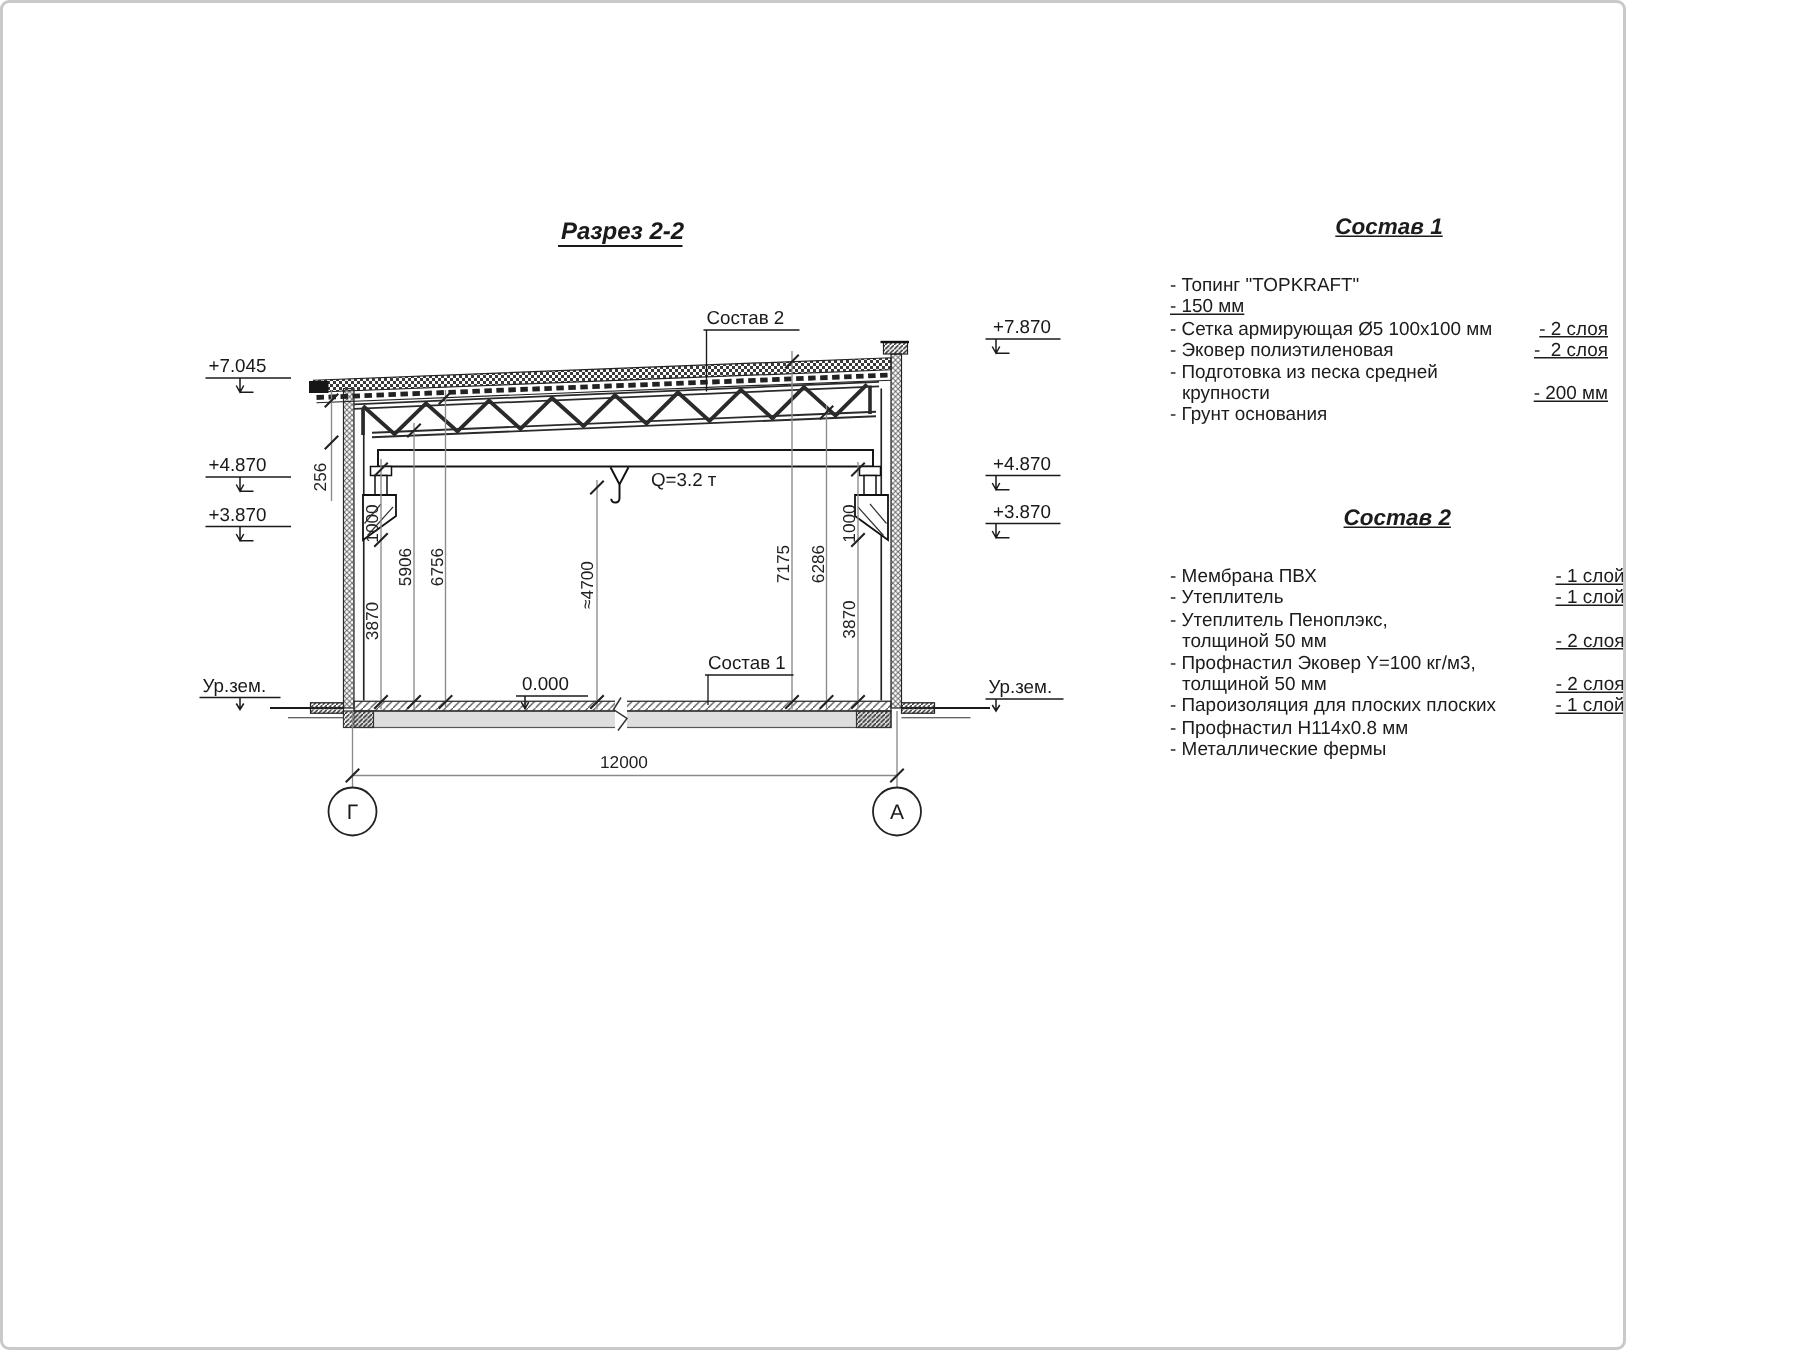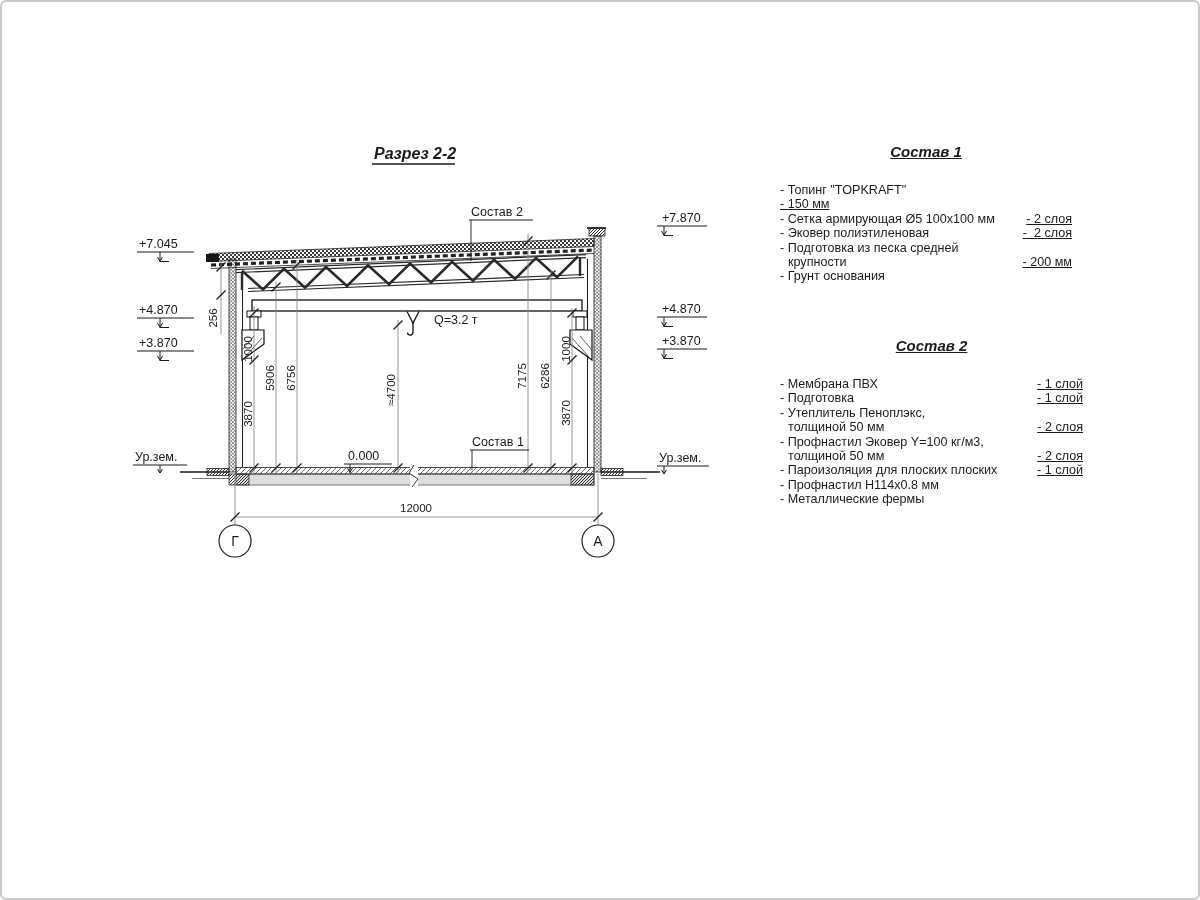--- a/index.html
+++ b/index.html
@@ -1,17 +1,17 @@
 <!DOCTYPE html>
 <html><head>
 <meta charset="utf-8">
 <style>
   html,body{margin:0;padding:0;background:#ffffff;}
   .page{
-    position:relative;width:1200px;height:900px;background:#ffffff;
+    position:relative;width:1084px;height:900px;background:#ffffff;
     box-sizing:border-box;border:2px solid #c9c9c9;border-radius:6px;
     overflow:hidden;font-family:"Liberation Sans",sans-serif;
   }
   svg text{font-family:"Liberation Sans",sans-serif;fill:#1a1a1a;}
   .dimtxt{font-size:11.5px;fill:#222;}
   .elevtxt{font-size:12.5px;fill:#1a1a1a;}
   .axistxt{font-size:14px;fill:#1a1a1a;}
   .callouttxt{font-size:12.5px;fill:#1a1a1a;}
   .titletxt{font-size:16px;font-weight:bold;font-style:italic;}
 
@@ -297,21 +297,21 @@
     <div class="heading">Состав 2</div>
     <div>
         <div class="row">
           <div class="names">
             <div class="line">- Мембрана ПВХ</div>
           </div>
           <div class="val">- 1 слой</div>
         </div>
         <div class="row">
           <div class="names">
-            <div class="line">- Подготовка</div>
+            <div class="line">- Утеплитель</div>
           </div>
           <div class="val">- 1 слой</div>
         </div>
         <div class="row">
           <div class="names">
             <div class="line">- Утеплитель Пеноплэкс,</div>
             <div class="line cont">толщиной 50 мм</div>
           </div>
           <div class="val">- 2 слоя</div>
         </div>

